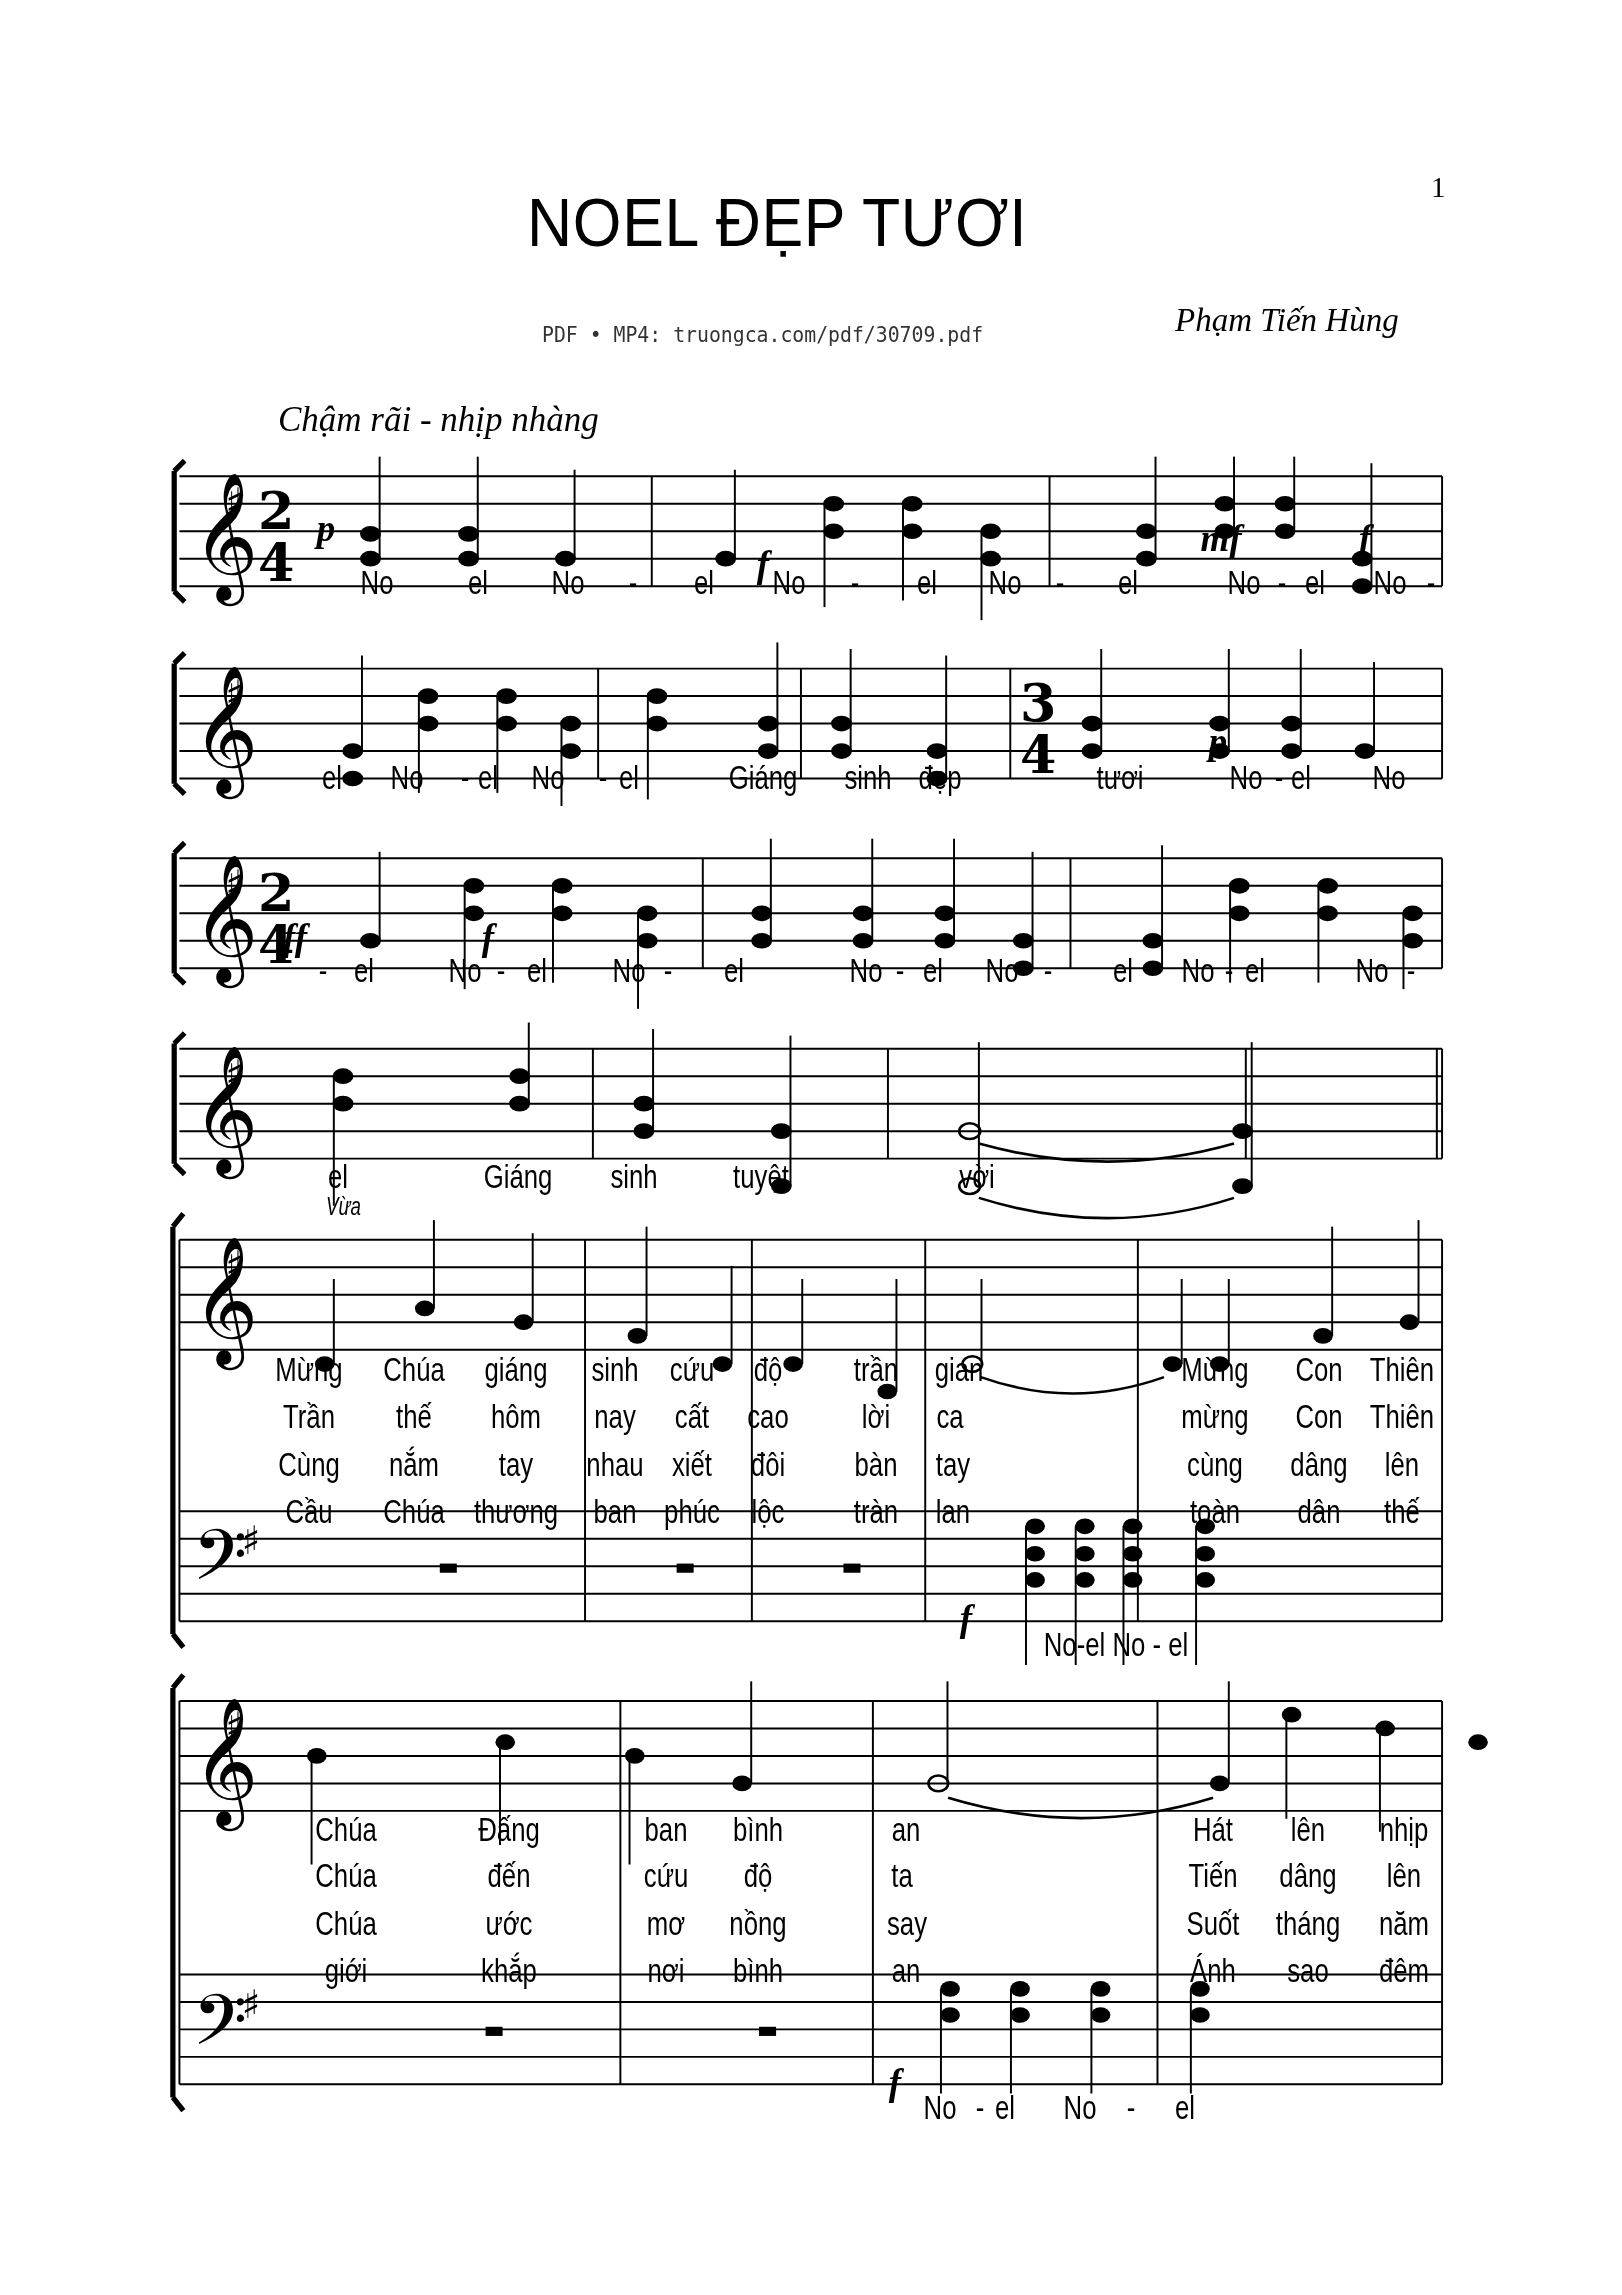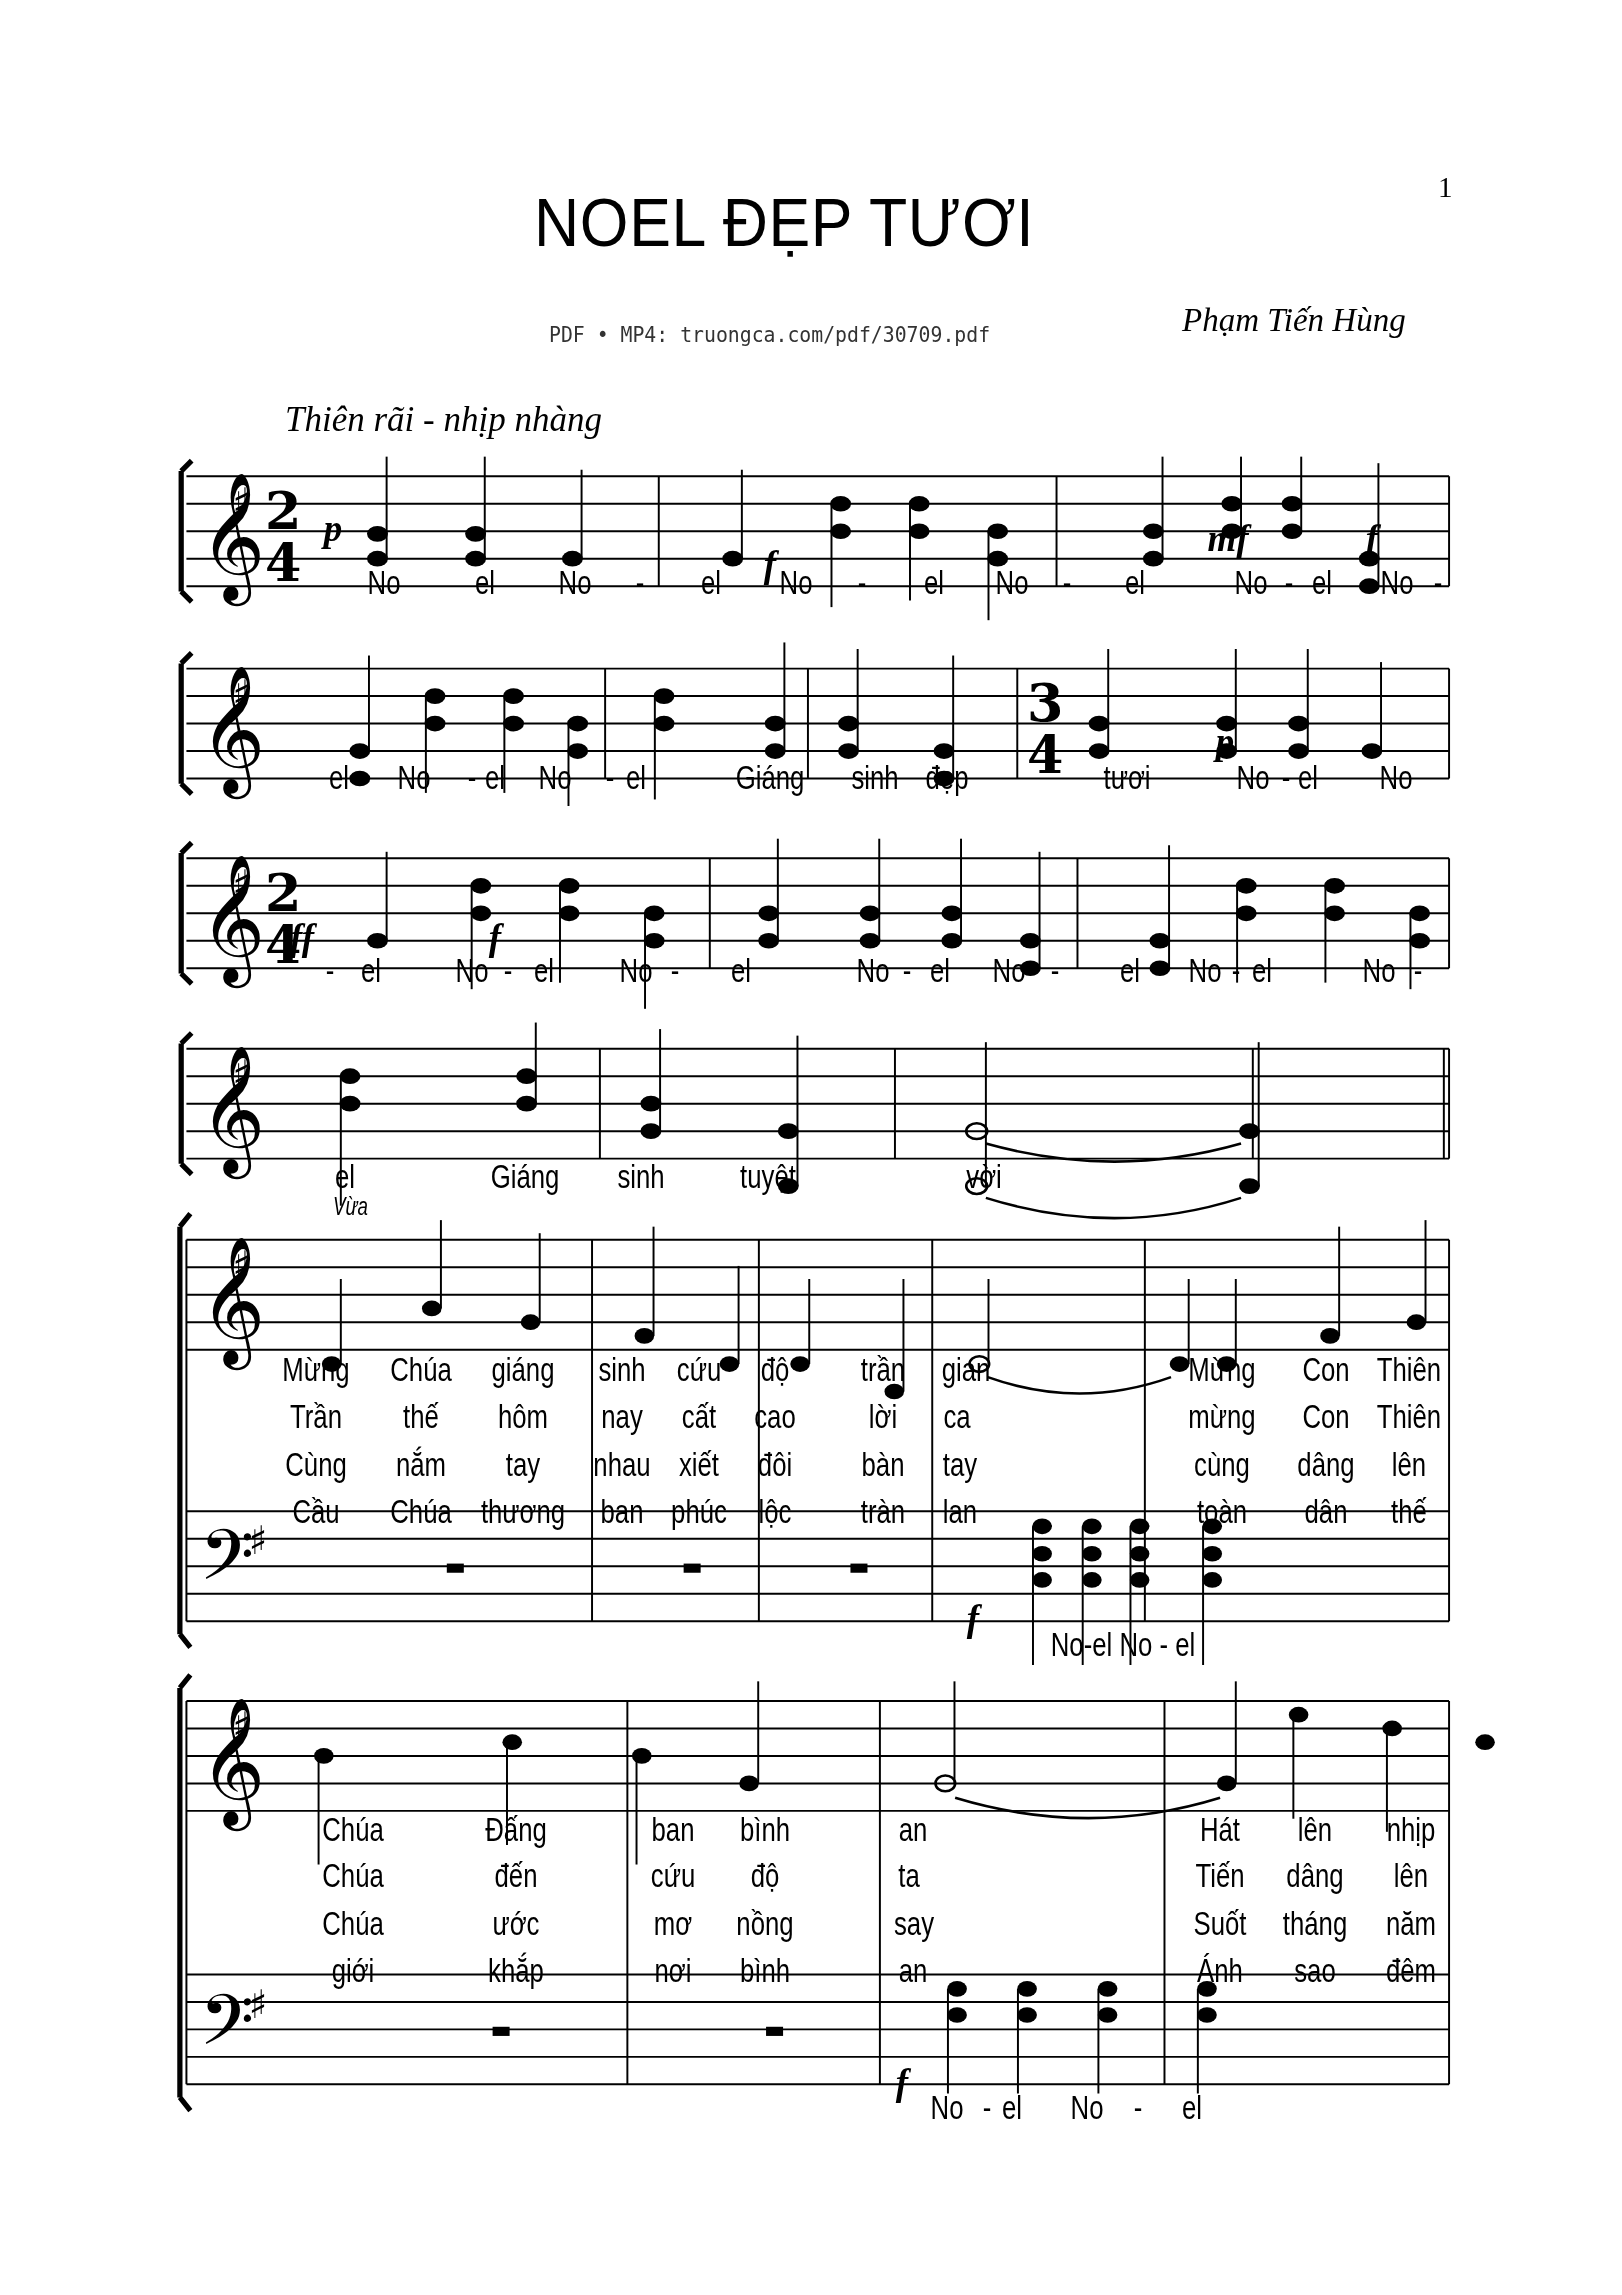--- a/index.html
+++ b/index.html
@@ -1,38 +1,38 @@
 <!DOCTYPE html>
 <html style="font-size:10.5px"><head>
 <meta charset="utf-8">
 <style>
   html, body { margin:0; padding:0; background:#ffffff; }
   body { width:1622px; height:2295px; position:relative; overflow:hidden; }
-  .page { position:absolute; left:11px; top:0; width:1398px; height:2295px; background:#fff; }
+  .page { position:absolute; left:4px; top:0; width:1398px; height:2295px; background:#fff; }
   .abs { position:absolute; white-space:nowrap; color:#000; }
   .title { font-family:"Liberation Sans", sans-serif; font-size:68px; left:523px; top:183px; letter-spacing:0.7px; transform:scaleX(0.92); transform-origin:left top; }
   .pagenum { font-family:"Liberation Serif", serif; font-size:29px; left:1427px; top:171px; }
   .source { font-family:"DejaVu Sans Mono", monospace; font-size:22px; left:538px; top:322px; color:#333; transform:scaleX(0.9); transform-origin:left top; }
   .composer { font-family:"Liberation Serif", serif; font-style:italic; font-size:33px; left:1171px; top:302px; }
   .tempo { font-family:"Liberation Serif", serif; font-style:italic; font-size:35px; left:274px; top:400px; }
   .tempo2 { font-family:"Liberation Sans", sans-serif; font-style:italic; font-size:25px; left:322px; top:1192px; transform:scaleX(0.75); transform-origin:left top;}
   .lyric { font-family:"Liberation Sans", sans-serif; font-size:33px; transform:translateX(-50%) scaleX(0.78); transform-origin:center top; }
   .dyn { font-family:"Liberation Serif", serif; font-style:italic; font-weight:bold; font-size:37px; transform:translateX(-50%); }
   svg.score { position:absolute; left:0; top:0; }
 </style>
 </head>
 <body>
 
 <div class="page">
 
   <div class="abs title">NOEL ĐẸP TƯƠI</div>
   <div class="abs pagenum">1</div>
   <div class="abs source">PDF • MP4: truongca.com/pdf/30709.pdf</div>
   <div class="abs composer">Phạm Tiến Hùng</div>
-  <div class="abs tempo">Thiên rãi - nhịp nhàng</div>
+  <div class="abs tempo">Chậm rãi - nhịp nhàng</div>
   <div class="abs tempo2">Vừa</div>
 
   <svg class="score" width="1622" height="2295" viewBox="0 0 2479 3508">
     <defs>
       <g id="staff5" stroke="#000" stroke-width="3">
         <line x1="0" y1="0" x2="1930" y2="0"></line>
         <line x1="0" y1="42" x2="1930" y2="42"></line>
         <line x1="0" y1="84" x2="1930" y2="84"></line>
         <line x1="0" y1="126" x2="1930" y2="126"></line>
         <line x1="0" y1="168" x2="1930" y2="168"></line>

